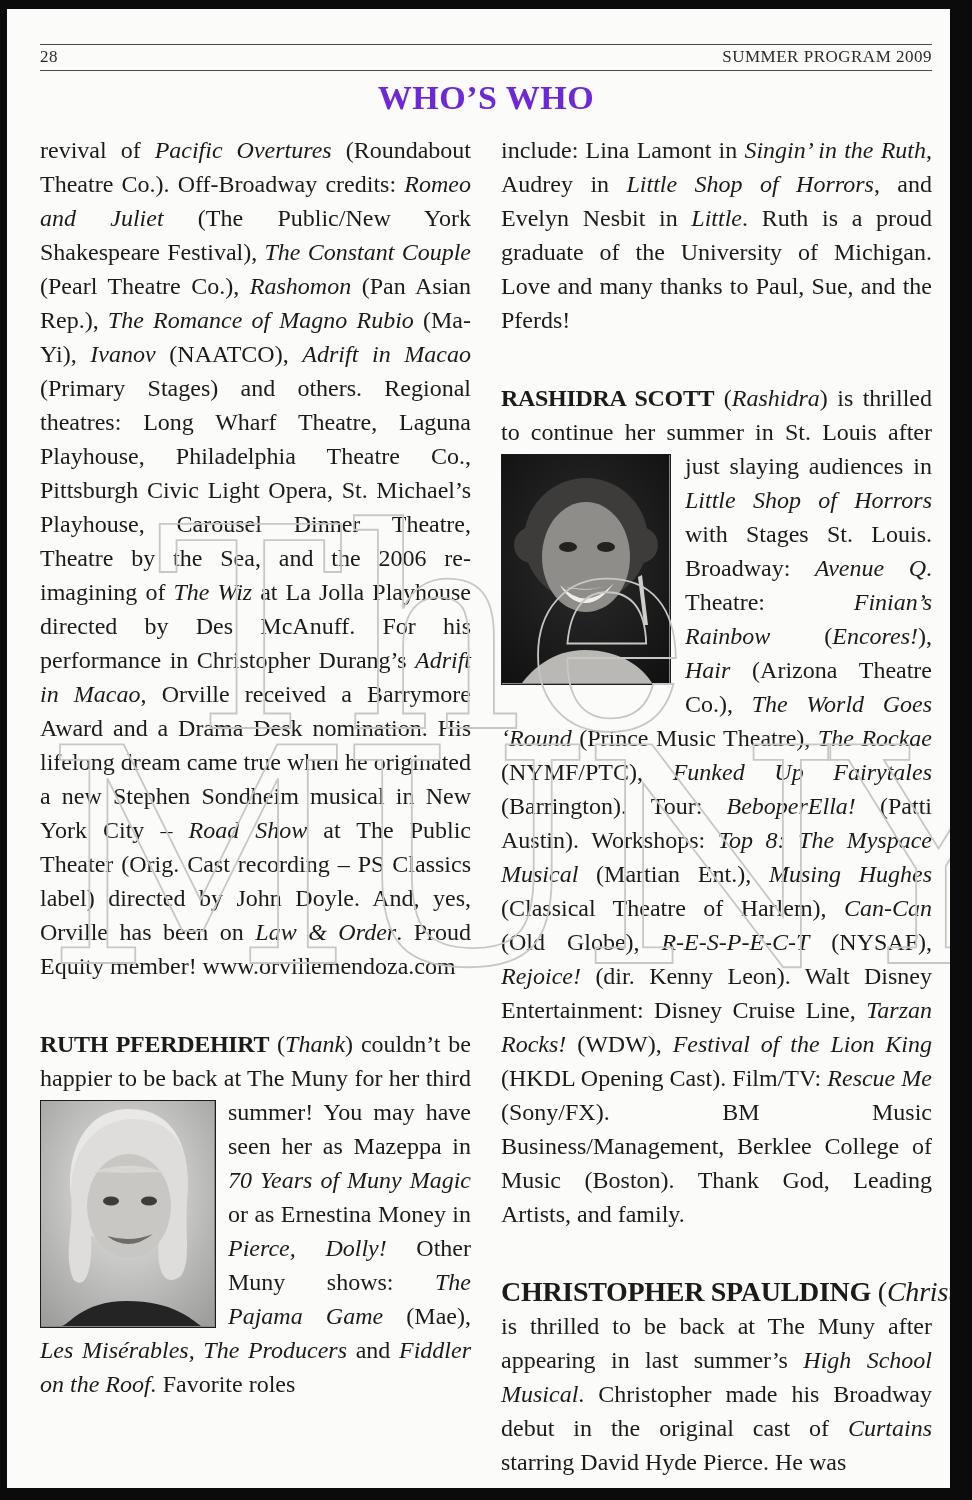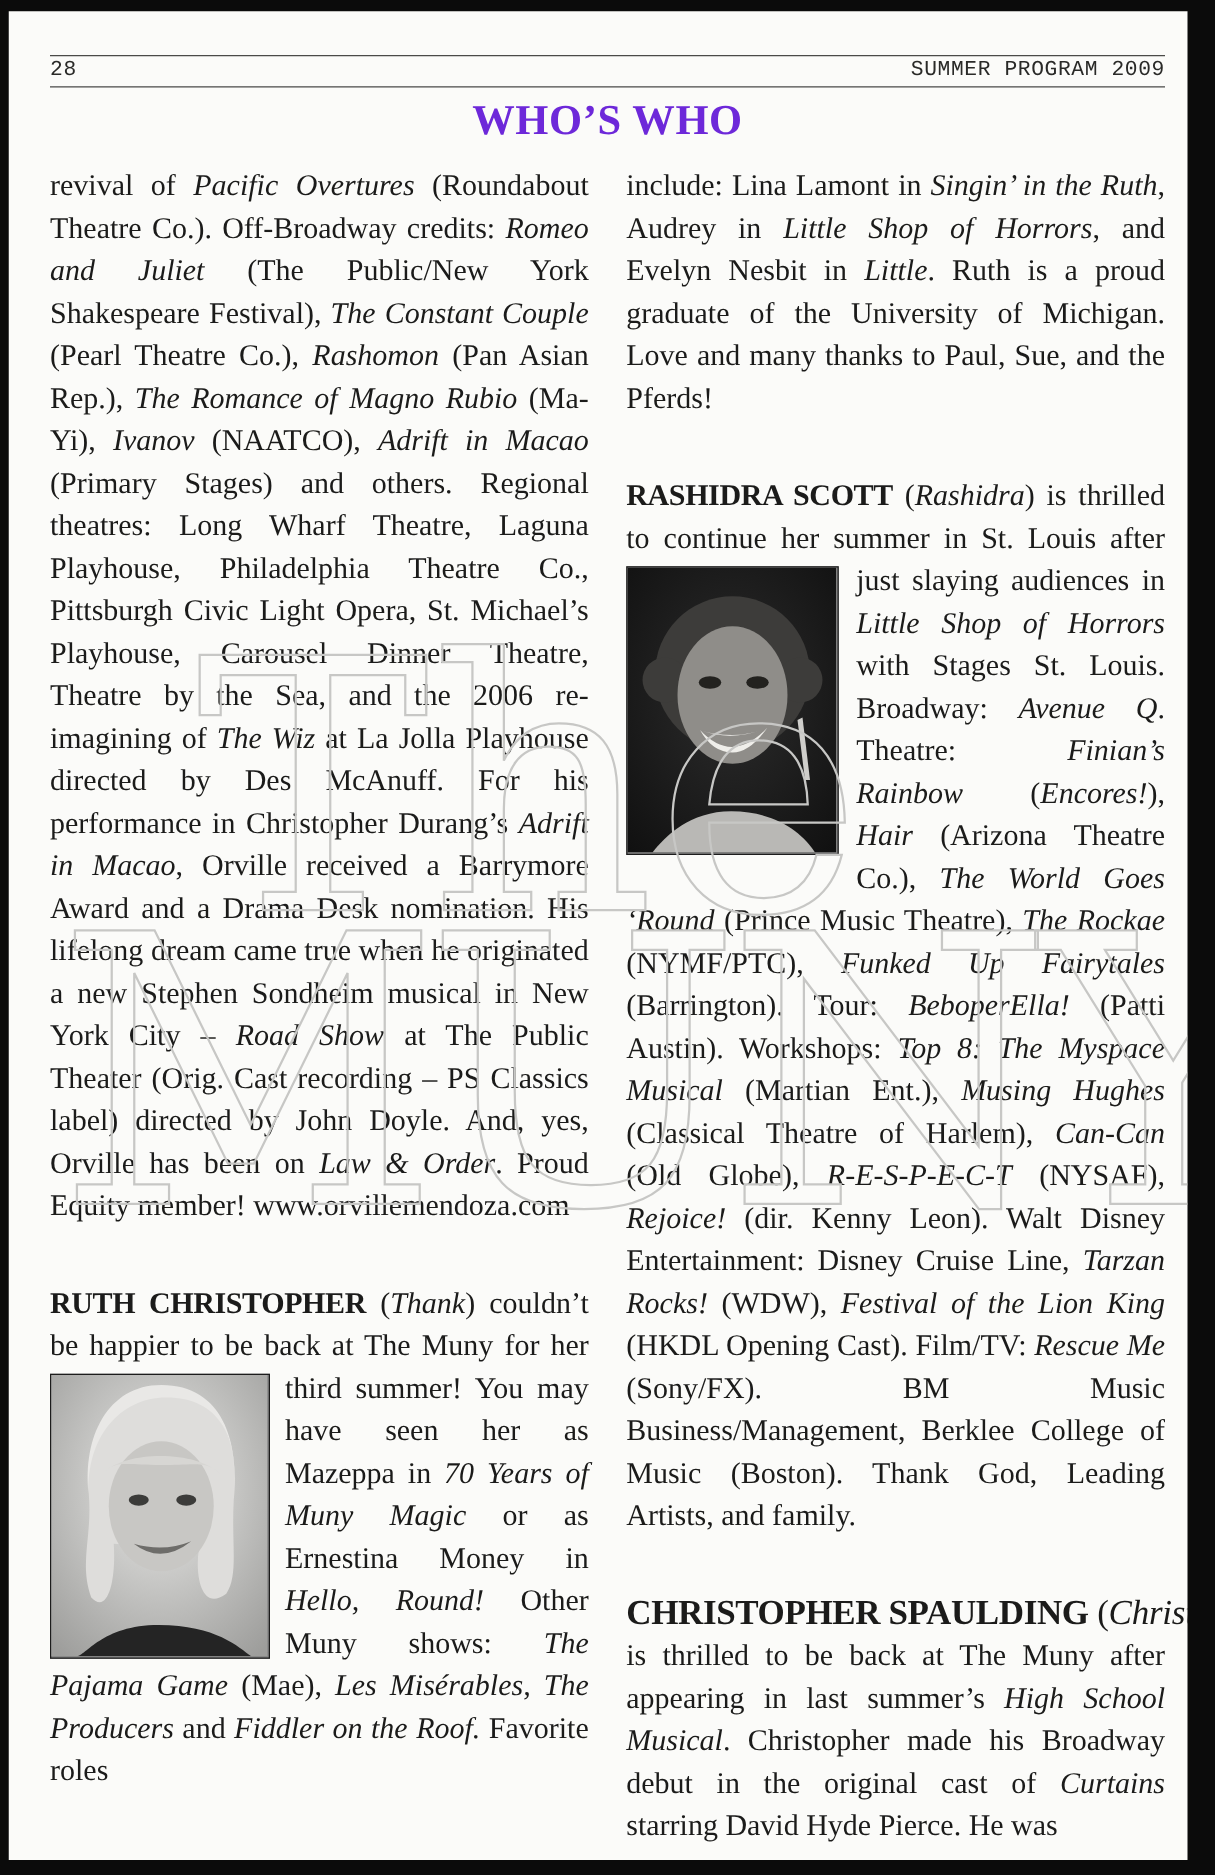--- a/index.html
+++ b/index.html
@@ -4,21 +4,21 @@
 <style>
   html,body{margin:0;padding:0;background:#000;}
   .frame{position:relative;width:972px;height:1500px;background:#0b0b0b;overflow:hidden;
          font-family:"Liberation Serif","DejaVu Serif",serif;}
   .page{position:absolute;left:7px;top:9px;width:943px;height:1479px;background:#fbfbf9;overflow:hidden;}
   .content{position:relative;margin:0 18px 0 33px;width:892px;}
 
   
   .pagehead{margin-top:35px;border-top:1.5px solid #4a4a48;border-bottom:1.5px solid #4a4a48;
             padding:2px 0 3px 0;display:flex;justify-content:space-between;align-items:center;
-            font-size:17px;color:#2a2a28;letter-spacing:.5px;font-family:Liberation Mono, monospace;}
+            font-size:17px;color:#2a2a28;letter-spacing:.5px;}
   .page-title{margin:8px 0 0 0;text-align:center;font-size:34px;font-weight:bold;color:#6d28d9;
               letter-spacing:.5px;}
 
   
   .columns{display:flex;gap:30px;margin-top:16px;}
   .col{width:431px;}
   .bio{margin:0;font-size:24px;line-height:34px;text-align:justify;color:#1b1b1a;
        hyphens:none;-webkit-hyphens:none;}
   .bio + .bio{margin-top:44px;}
   .bio b{letter-spacing:-.3px;}
@@ -55,39 +55,39 @@
       </div>
 
       <h1 class="page-title">WHO’S WHO</h1>
 
       <div class="columns">
 
         <div class="col">
           <p class="bio">revival of <i>Pacific Overtures</i> (Roundabout Theatre Co.). Off-Broadway credits: <i>Romeo and Juliet</i> (The Public/New York Shakespeare Festival), <i>The Constant Couple</i> (Pearl Theatre Co.), <i>Rashomon</i> (Pan Asian Rep.), <i>The Romance of Magno Rubio</i> (Ma-Yi), <i>Ivanov</i> (NAATCO), <i>Adrift in Macao</i> (Primary Stages) and others. Regional theatres: Long Wharf Theatre, Laguna Playhouse, Philadelphia Theatre Co., Pittsburgh Civic Light Opera, St. Michael’s Playhouse, Carousel Dinner Theatre, Theatre by the Sea, and the 2006 re-imagining of <i>The Wiz</i> at La Jolla Playhouse directed by Des McAnuff. For his performance in Christopher Durang’s <i>Adrift in Macao</i>, Orville received a Barrymore Award and a Drama Desk nomination. His lifelong dream came true when he originated a new Stephen Sondheim musical in New York City – <i>Road Show</i> at The Public Theater (Orig. Cast recording – PS Classics label) directed by John Doyle. And, yes, Orville has been on <i>Law &amp; Order</i>. Proud Equity member! www.orvillemendoza.com</p>
 
           <p class="bio">
-            <span><b>RUTH CHRISTOPHER</b> (<i>Thank</i>) couldn’t be happier to be back at The Muny </span><span class="photo photo-ruth">
+            <span><b>RUTH PFERDEHIRT</b> (<i>Thank</i>) couldn’t be happier to be back at The Muny </span><span class="photo photo-ruth">
                 <svg width="173" height="225" viewBox="0 0 173 225" aria-hidden="true">
                 <defs>
                   <radialGradient id="ruthbg" cx="50%" cy="40%" r="75%">
                     <stop offset="0%" stop-color="#e9e9e7"></stop>
                       <stop offset="100%" stop-color="#9d9d9b"></stop>
                   </radialGradient>
                 </defs>
                 <rect width="173" height="225" fill="url(#ruthbg)"></rect>
                 <path d="M86 200 C40 200 28 225 20 225 L160 225 C150 218 132 200 86 200Z" fill="#242424"></path>
                 <path d="M30 95 C25 40 55 15 90 15 C130 15 152 45 146 100 C144 135 150 160 140 175 C120 190 115 160 118 140 L50 135 C52 165 45 192 32 178 C22 150 33 130 30 95Z" fill="#dedddb"></path>
                 <ellipse cx="88" cy="105" rx="42" ry="52" fill="#c8c7c4"></ellipse>
                 <path d="M42 78 C60 60 118 60 136 80 C125 68 115 72 88 72 C60 72 52 68 42 78Z" fill="#d7d6d3"></path>
                 <ellipse cx="70" cy="100" rx="8" ry="4.5" fill="#3c3c3a"></ellipse>
                 <ellipse cx="108" cy="100" rx="8" ry="4.5" fill="#3c3c3a"></ellipse>
                 <path d="M66 135 Q88 152 112 133 Q90 142 66 135Z" fill="#6e6d6a"></path>
                 <path d="M30 95 C28 50 55 18 92 18 C135 18 150 50 146 95 C150 55 138 8 88 8 C45 8 25 50 30 95Z" fill="#e9e8e6"></path>
               </svg>
-              </span><span>for her third summer! You may have seen her as Mazeppa in <i>70 Years of Muny Magic</i> or as Ernestina Money in <i>Hello, Round!</i> Other Muny shows: <i>The Pajama Game</i> (Mae), <i>Les Misérables, The Producers</i> and <i>Fiddler on the Roof.</i> Favorite roles</span>
+              </span><span>for her third summer! You may have seen her as Mazeppa in <i>70 Years of Muny Magic</i> or as Ernestina Money in <i>Pierce, Dolly!</i> Other Muny shows: <i>The Pajama Game</i> (Mae), <i>Les Misérables, The Producers</i> and <i>Fiddler on the Roof.</i> Favorite roles</span>
           </p>
         </div>
 
         <div class="col">
           <p class="bio">include: Lina Lamont in <i>Singin’ in the Ruth</i>, Audrey in <i>Little Shop of Horrors</i>, and Evelyn Nesbit in <i>Little</i>. Ruth is a proud graduate of the University of Michigan. Love and many thanks to Paul, Sue, and the Pferds!</p>
 
           <p class="bio">
             <span><b>RASHIDRA SCOTT</b> (<i>Rashidra</i>) is thrilled to continue her summer in St. </span><span class="photo photo-rashidra">
                 <svg width="167" height="228" viewBox="0 0 167 228" aria-hidden="true">
                 <defs>

